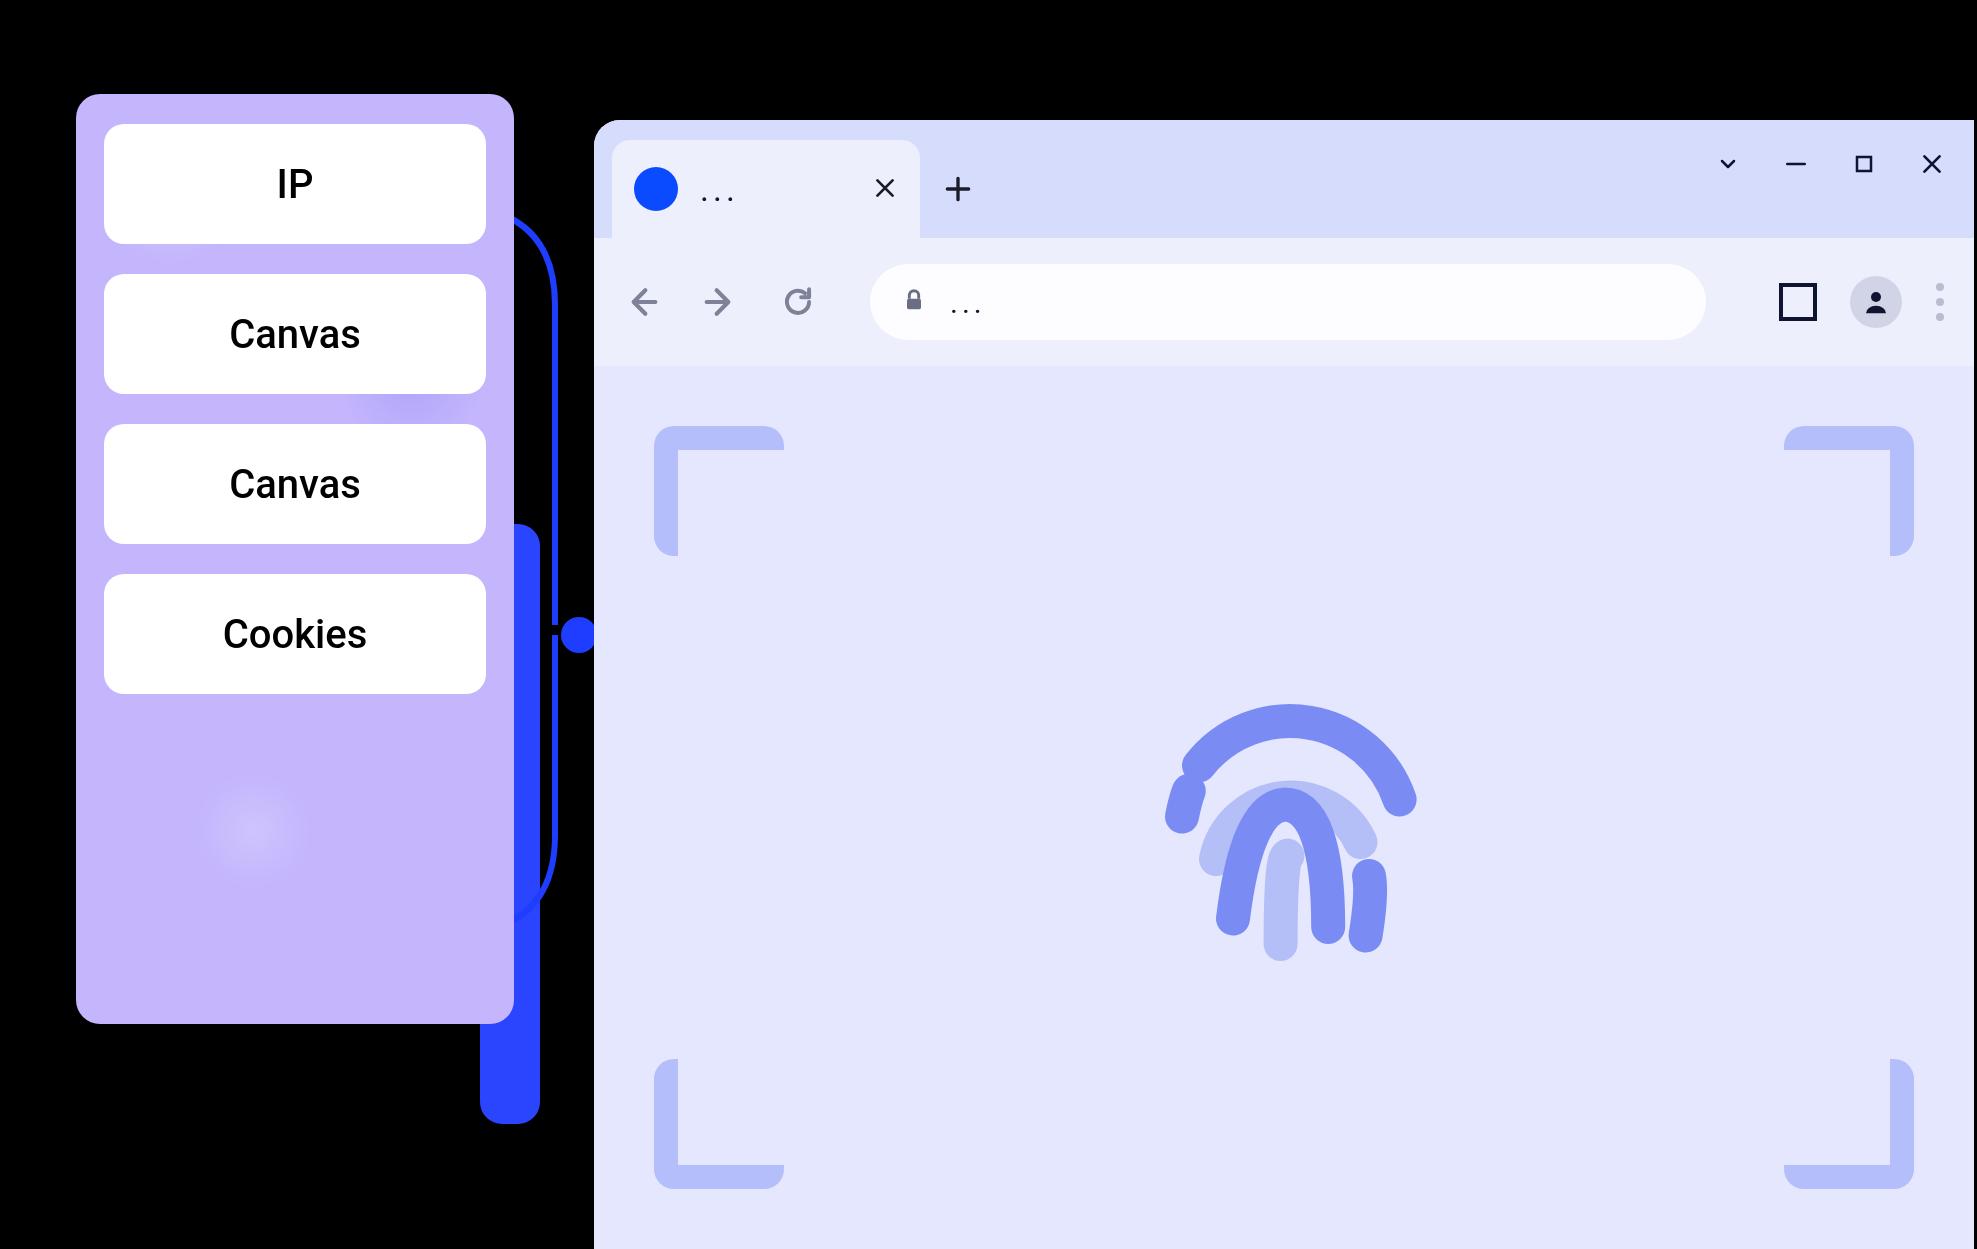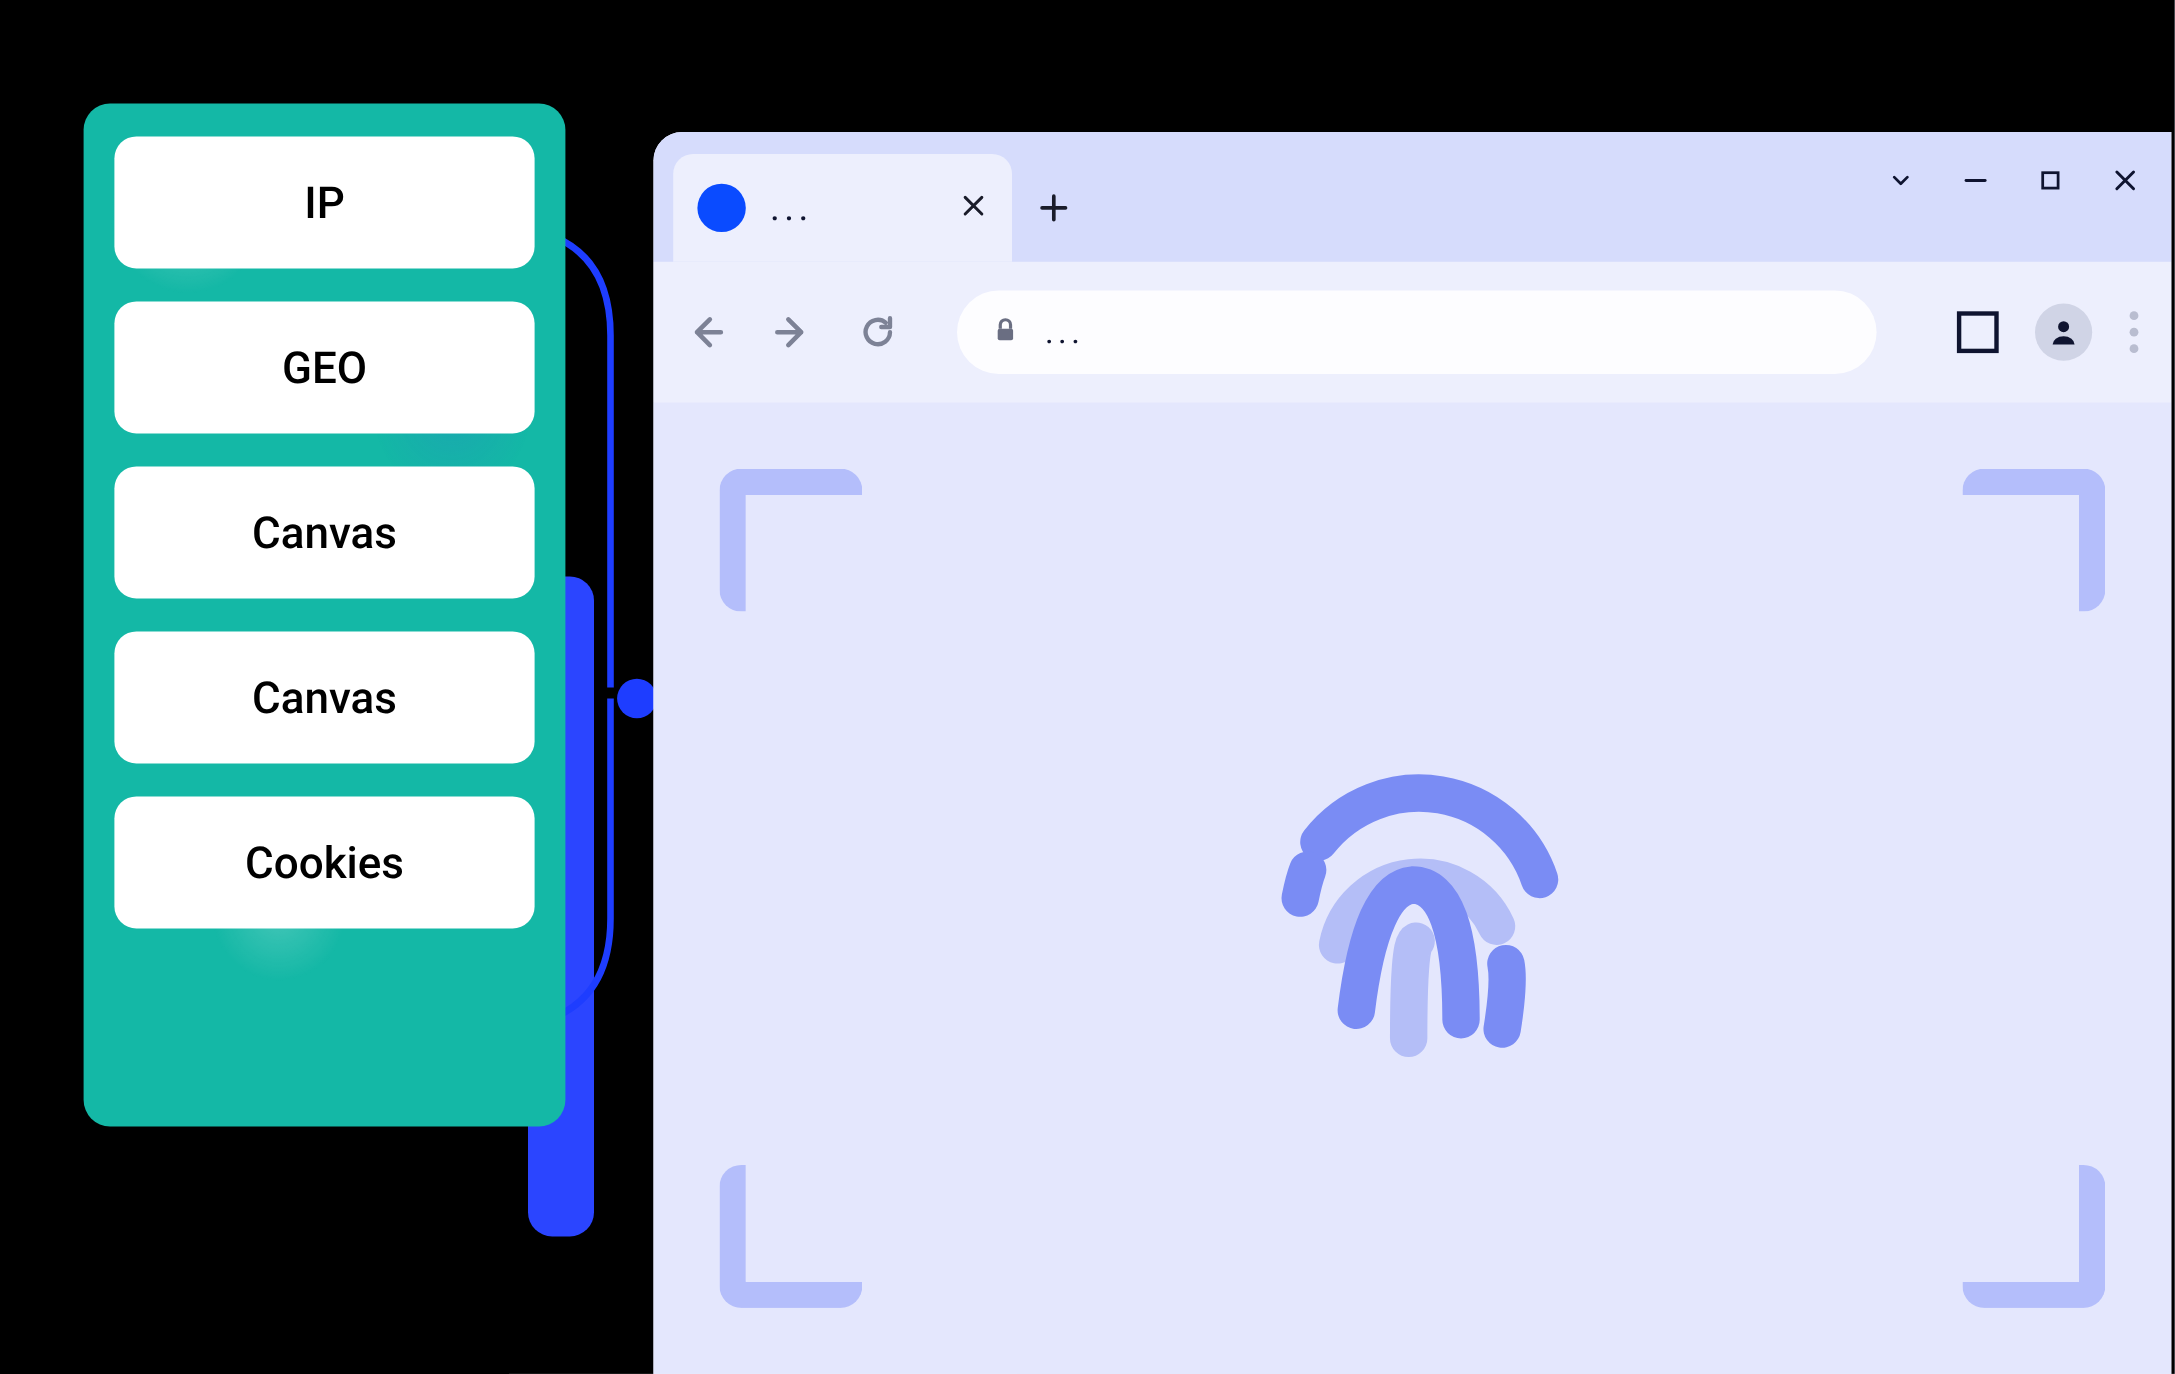--- a/index.html
+++ b/index.html
@@ -12,21 +12,21 @@
     overflow: hidden;
   }
 
   
   .fingerprint-panel {
     position: absolute;
     left: 76px;
     top: 94px;
     width: 438px;
     height: 930px;
-    background: #14b8a6;
+    background: #c4b5fd;
     border-radius: 24px;
     padding: 30px 28px;
     display: flex;
     flex-direction: column;
     gap: 30px;
   }
   .fingerprint-panel::before {
     content: "";
     position: absolute;
     inset: 12px;
@@ -244,23 +244,20 @@
   <path d="M 0 750 Q 110 750 110 650 L 110 450" stroke="#1e3dff" stroke-width="6" fill="none"></path>
   <circle cx="4" cy="20" r="14" fill="#1e3dff"></circle>
   <circle cx="4" cy="750" r="14" fill="#1e3dff"></circle>
   <circle cx="134" cy="450" r="18" fill="#1e3dff"></circle>
 </svg>
 
 <div class="fingerprint-panel">
   <div class="panel-shadow"></div>
   <div class="fp-item">
     <span>IP</span>
-  </div>
-  <div class="fp-item">
-    <span>GEO</span>
   </div>
   <div class="fp-item">
     <span>Canvas</span>
   </div>
   <div class="fp-item">
     <span>Canvas</span>
   </div>
   <div class="fp-item">
     <span>Cookies</span>
   </div>

